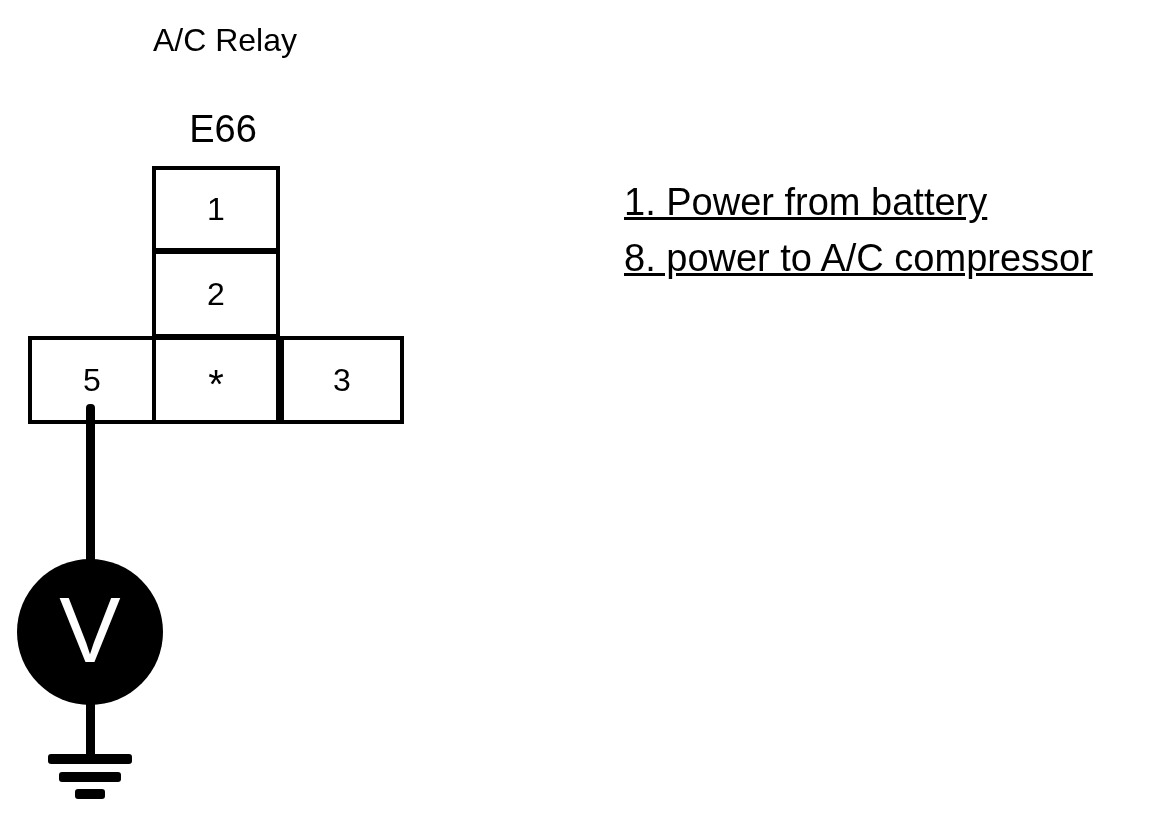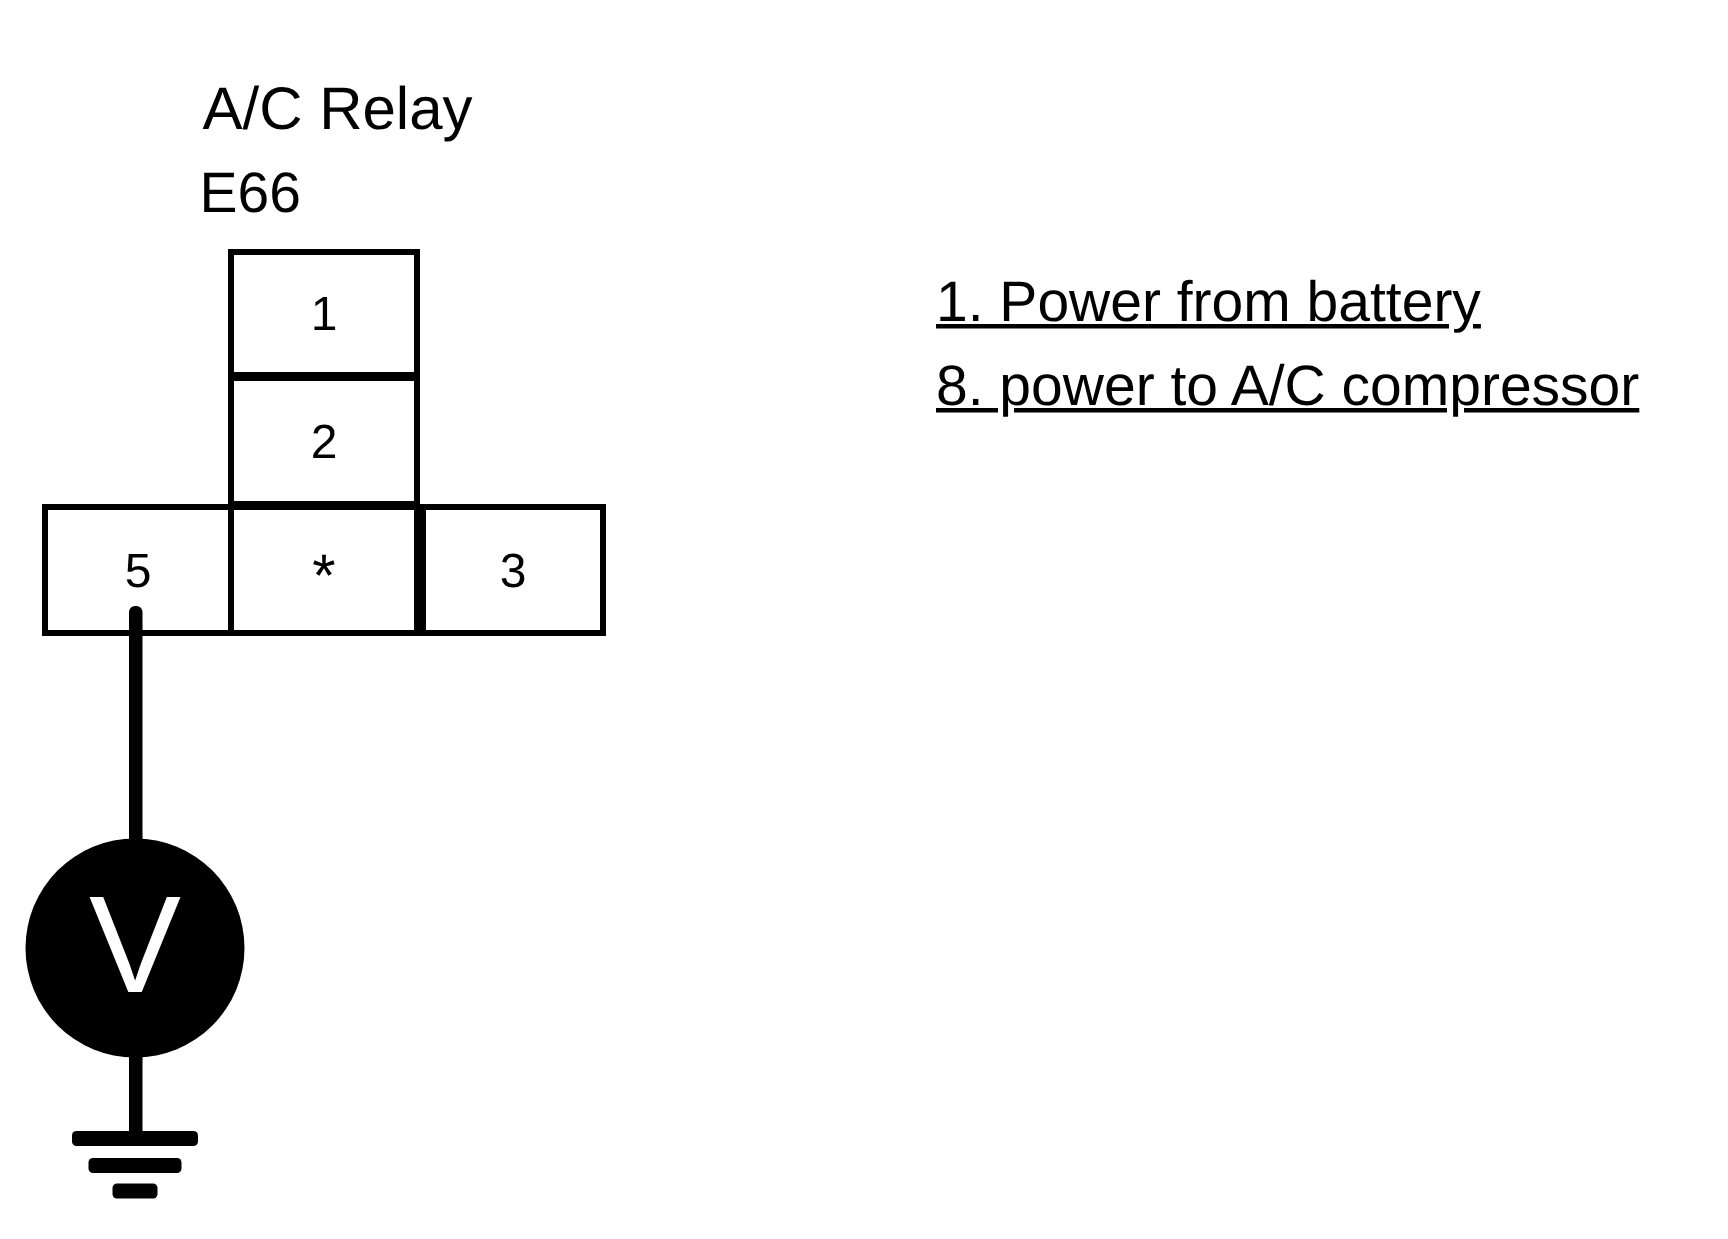--- a/index.html
+++ b/index.html
@@ -21,31 +21,31 @@
     inset: 0;
   }
 
   
   .title-main {
     position: absolute;
     left: 0;
     top: 18px;
     width: 450px;
     text-align: center;
-    font-size: 40px;
+    font-size: 32px;
     line-height: 44px;
     letter-spacing: 0px;
     white-space: nowrap;
-    margin-top: 33px;
   }
   .title-connector {
     position: absolute;
     left: 133px;
     top: 107px;
     width: 180px;
+    text-align: center;
     font-size: 38px;
     line-height: 44px;
     white-space: nowrap;
   }
 
   
   .cell {
     position: absolute;
     box-sizing: border-box;
     border: 4px solid #000000;

